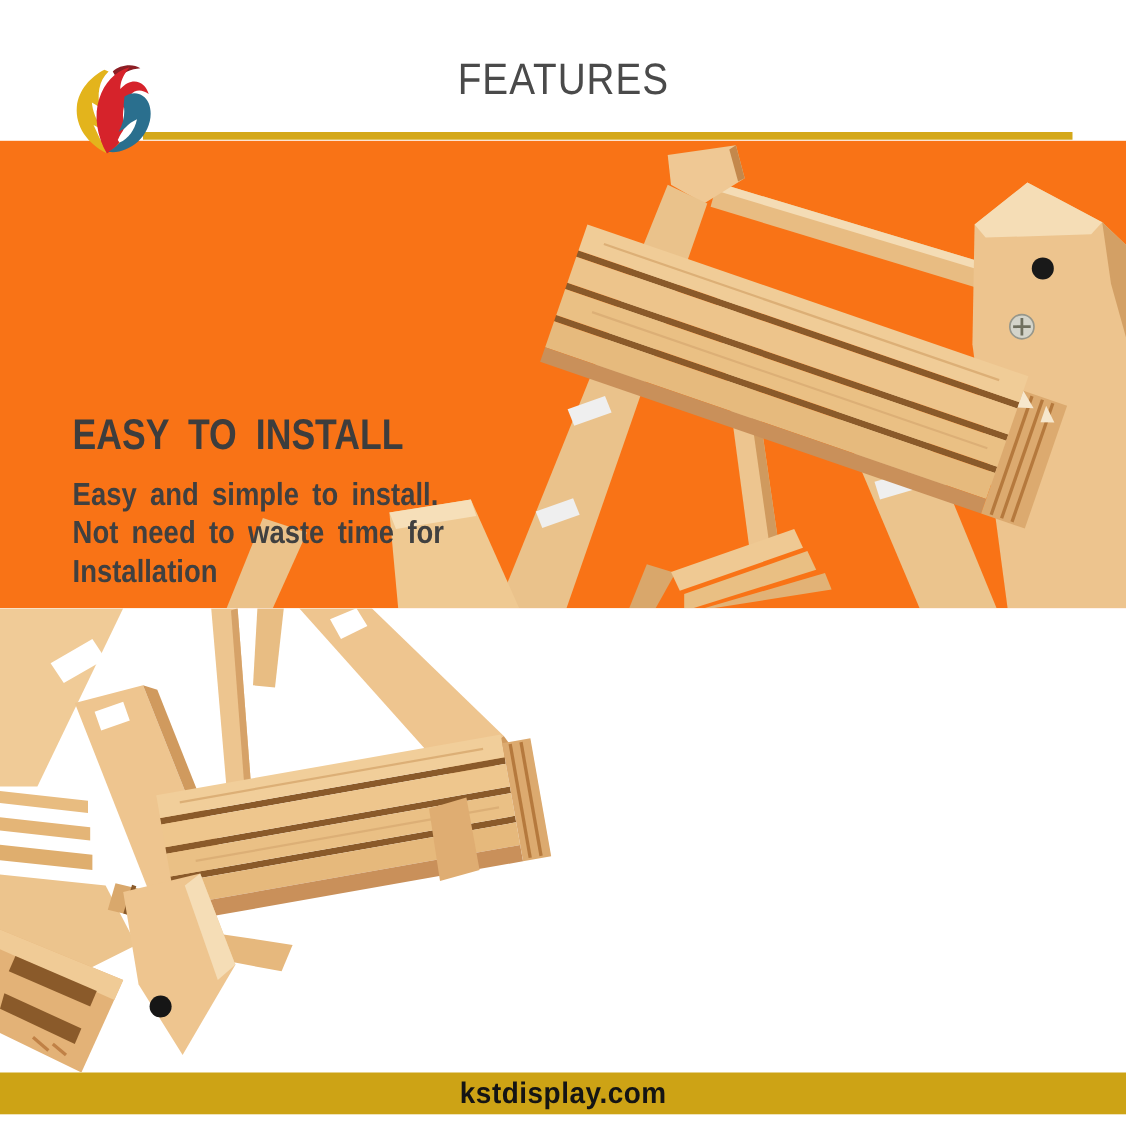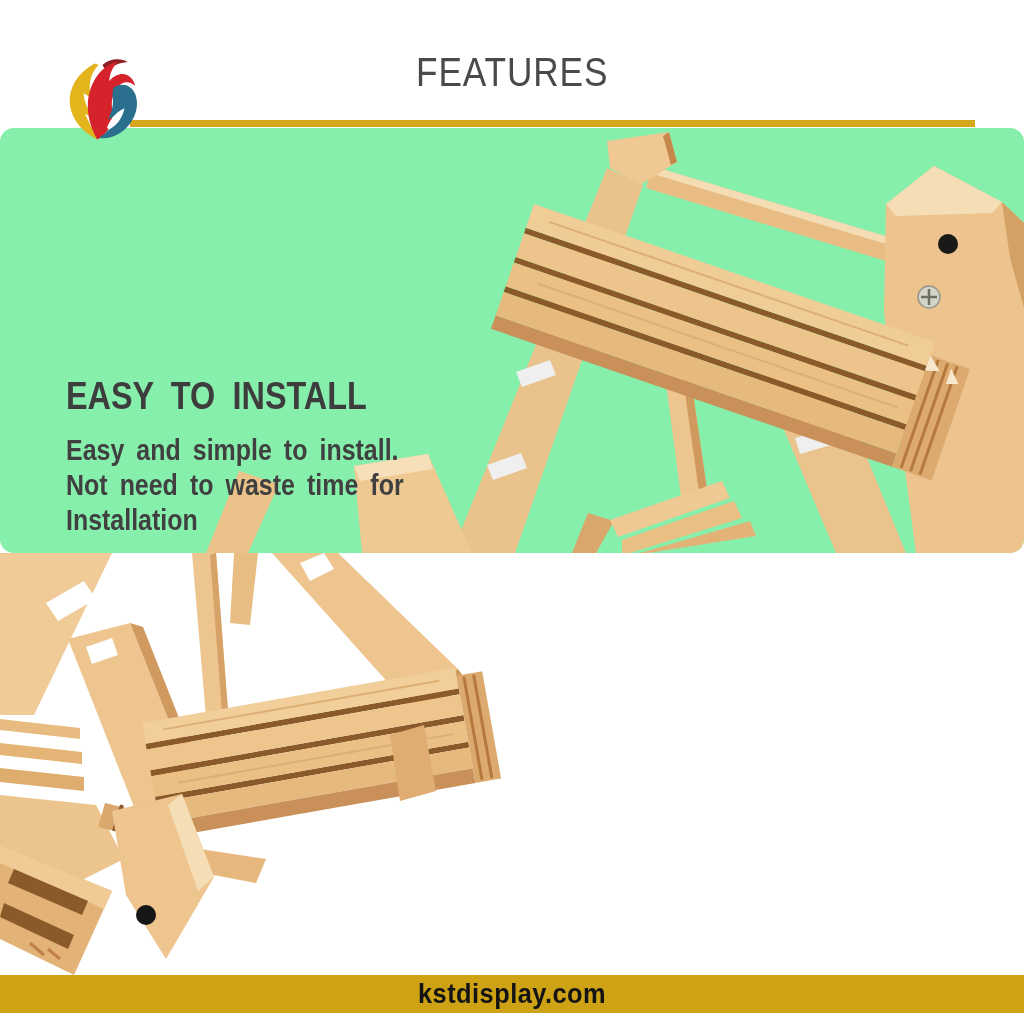--- a/index.html
+++ b/index.html
@@ -12,21 +12,21 @@
   .header{position:absolute;left:0;top:0;width:1024px;height:128px;background:#ffffff;}
   .accent-line{position:absolute;left:130px;top:120px;width:845px;height:7px;background:#D4A81A;}
   .brand-logo{position:absolute;left:63px;top:56px;width:76px;height:88px;z-index:3;}
   .page-title{
     position:absolute;left:0;top:50px;width:1024px;text-align:center;
     font-size:40px;font-weight:400;color:#4A4A4A;letter-spacing:1px;
   }
   .page-title span{display:inline-block;transform:scaleX(0.88);transform-origin:center top;}
   
   .sec{position:absolute;left:0;width:1024px;overflow:hidden;}
-  .sec1{top:128px;height:425px;background:#86efac;border-radius:14px;}
+  .sec1{top:128px;height:425px;background:#f97316;}
   .sec2{top:553px;height:422px;background:#FFFFFF;}
   .photo{position:absolute;left:0;top:0;width:1024px;pointer-events:none;}
   .txt{position:absolute;z-index:5;}
   .txt h2{
     margin:0;font-size:39px;line-height:42px;font-weight:bold;color:#3D3D3D;
     word-spacing:10px;letter-spacing:0;transform:scaleX(0.83);transform-origin:left top;
     white-space:nowrap;
   }
   .txt p{
     margin:16px 0 0 0;font-size:29px;line-height:35px;font-weight:bold;color:#404040;

